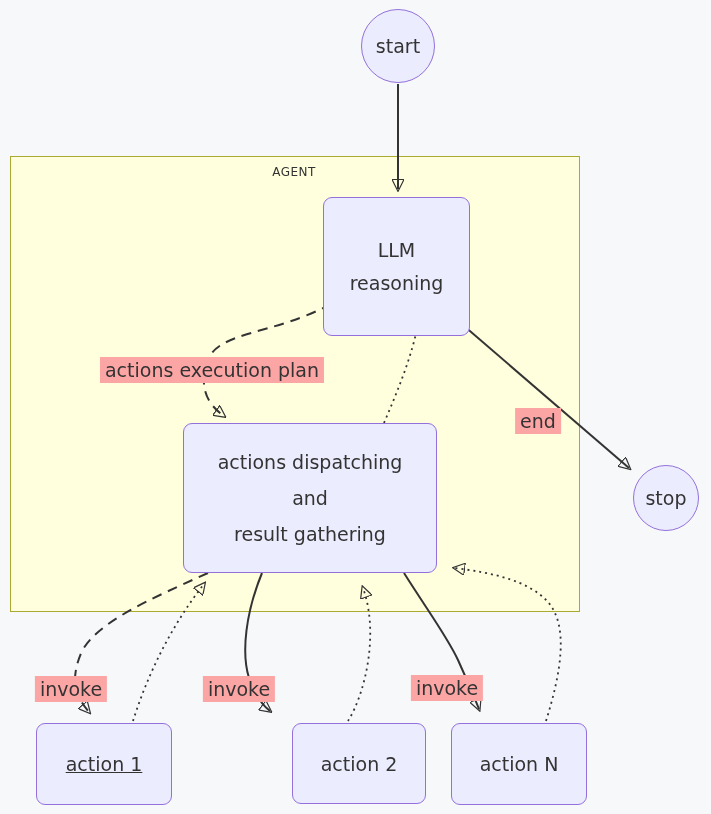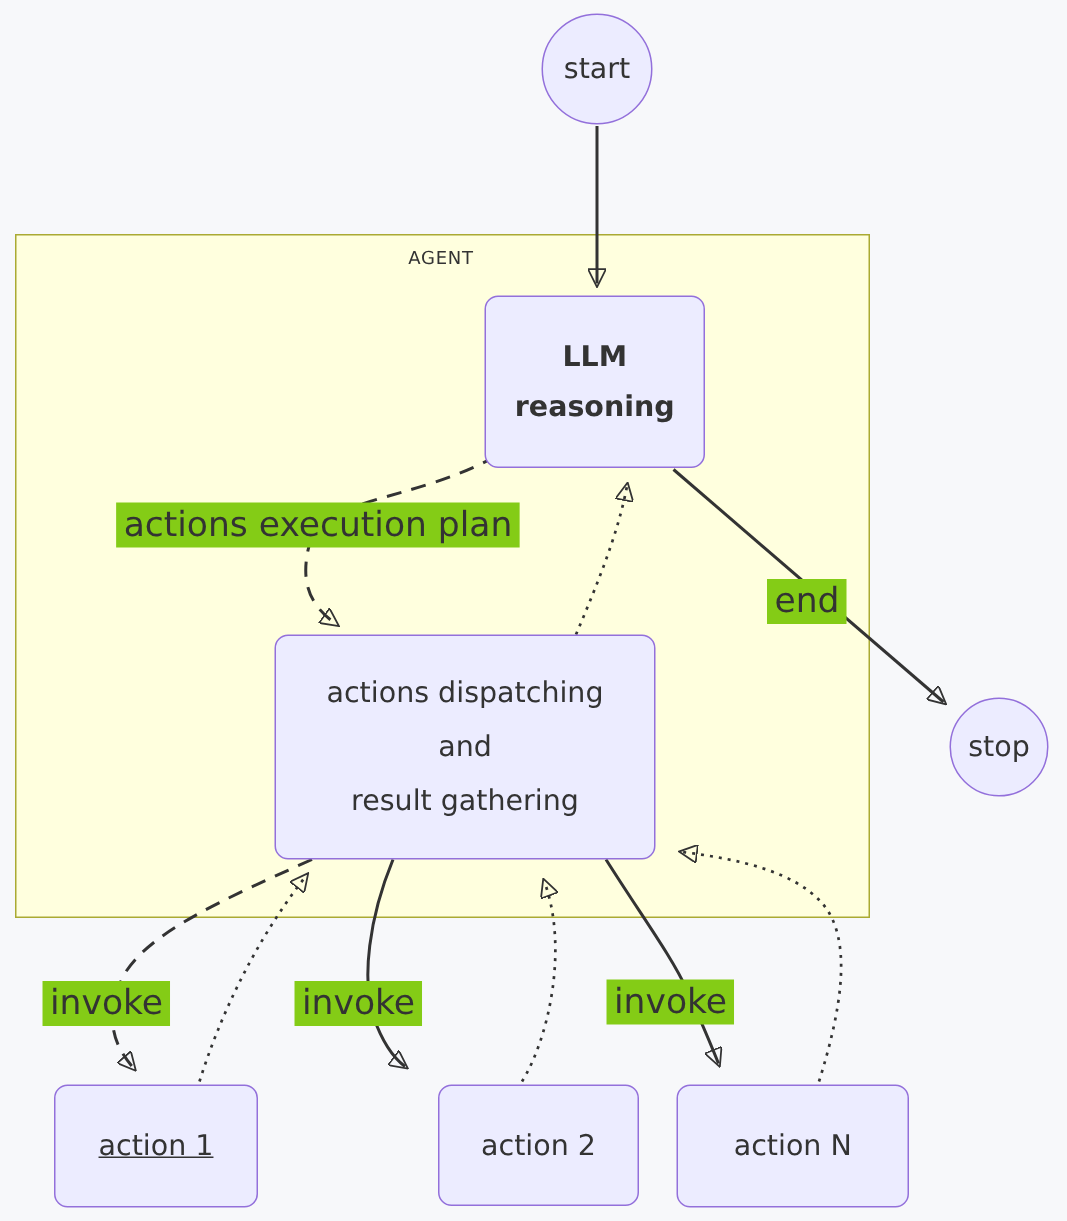--- a/index.html
+++ b/index.html
@@ -52,35 +52,36 @@
     align-items:center;
     justify-content:center;
     text-align:left;
     font-size:19px;
     color:#333;
     z-index:4;
   }
   .node.rect{border-radius:9px;}
   .node.circle{border-radius:50%;}
   .n-start{left:361px;top:9px;width:74px;height:74px;}
-  .n-llm{left:323px;top:197px;width:147px;height:115px;line-height:33px;font-weight:bold;}
+  .n-llm{left:323px;top:197px;width:147px;height:139px;line-height:33px;}
   .n-dispatch{left:183px;top:423px;width:254px;height:150px;line-height:36px;}
   .n-stop{left:633px;top:465px;width:66px;height:66px;}
   .n-action1{left:36px;top:723px;width:136px;height:82px;text-decoration:underline;}
   .n-action2{left:244px;top:723px;width:134px;height:81px;margin-left:48px;}
-  .n-actionN{left:451px;top:723px;width:155px;height:82px;}
+  .n-actionN{left:451px;top:723px;width:136px;height:82px;}
   .edge-label{
     position:absolute;
     transform:translate(-50%,-50%);
-    background:#84cc16;
+    background:#fca5a5;
     color:#333;
-    font-size:23px;
+    font-size:19px;
     padding:2px 5px;
     white-space:nowrap;
     z-index:3;
+    margin-top:20px;
   }
   .l-plan{left:212px;top:350px;}
   .l-end{left:538px;top:401px;text-align:right;}
   .l-invoke1{left:71px;top:669px;}
   .l-invoke2{left:239px;top:669px;}
   .l-invoke3{left:447px;top:668px;}
 </style>
 </head>
 <body>
 

